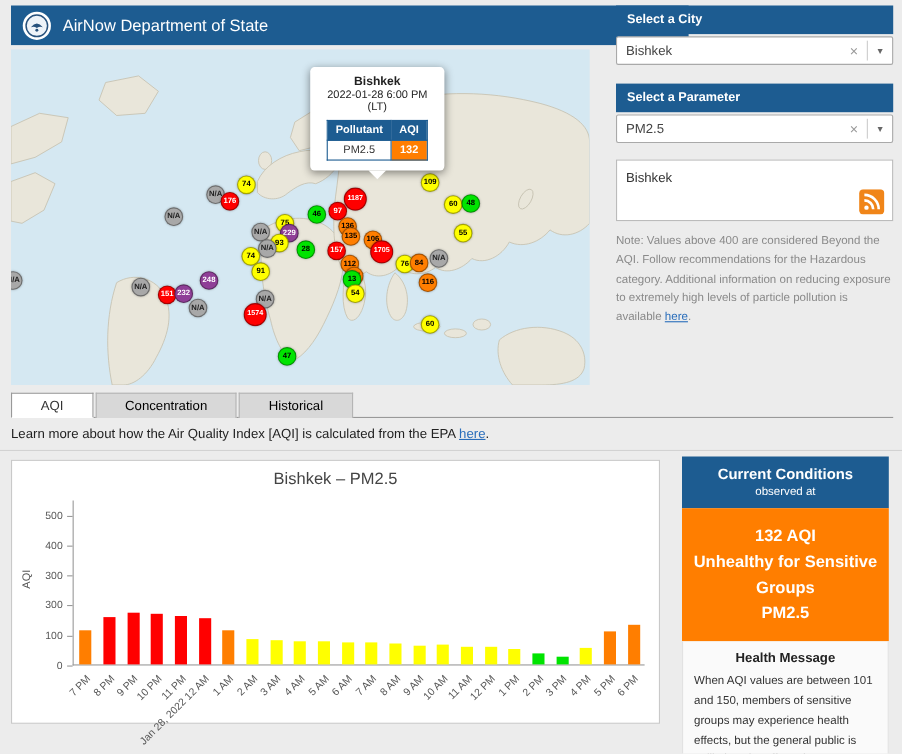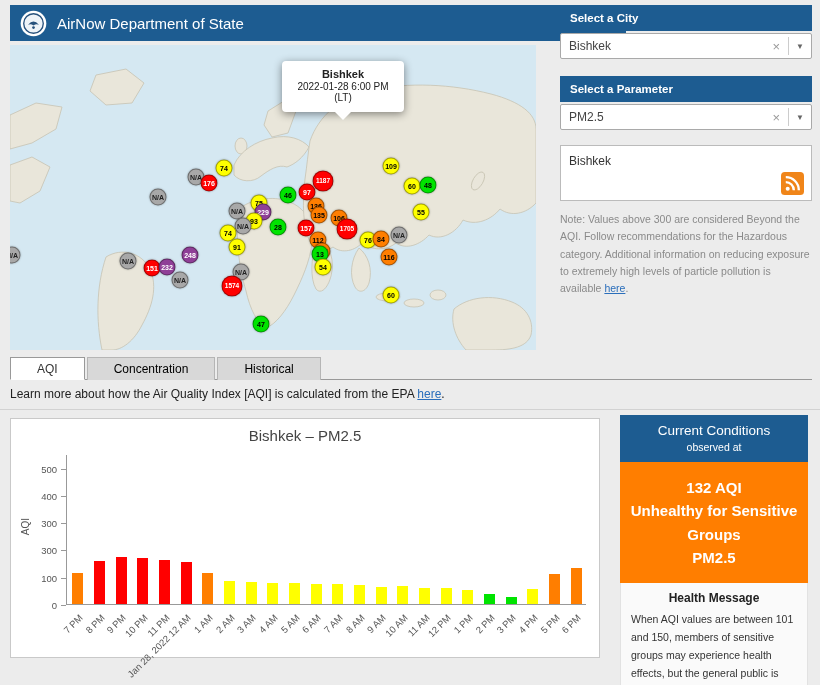--- a/index.html
+++ b/index.html
@@ -79,21 +79,21 @@
   .bar { position:absolute; bottom:0; width:11px; }
   .ytick { position:absolute; left:14px; width:32px; text-align:right;
     font-size:9.5px; color:#555; }
   .ytick-mark { position:absolute; left:50px; width:5px; height:1px; background:#999; }
   .xlabel { position:absolute; width:110px; text-align:right; font-size:9.5px;
     color:#555; white-space:nowrap; transform-origin:100% 0; transform:rotate(-45deg); }
 
   
   .cond-panel { position:absolute; left:620px; top:415px; width:188px; }
   .cond-header { background:#1d5c91; color:#fff; text-align:center; padding:8px 6px 9px; }
-  .cond-header .l1 { font-size:13.5px; font-weight:normal; }
+  .cond-header .l1 { font-size:13.5px; font-weight:bold; }
   .cond-header .l2 { font-size:10.5px; margin-top:3px; }
   .cond-header .l3 { font-size:12px; font-weight:bold; margin-top:3px; }
   .cond-aqi { color:#fff; text-align:center; font-size:15px; font-weight:bold;
     line-height:1.55; padding:14px 8px; }
   .cond-health { background:#fafafa; border:1px solid #e2e2e2; border-top:none; }
   .cond-health .h-title { font-size:12px; font-weight:bold; color:#222;
     text-align:center; padding:8px 0 2px; }
   .cond-health .h-text { font-size:10.5px; color:#333; line-height:1.7;
     padding:4px 10px 10px; }
 </style>
@@ -134,20 +134,32 @@
         <path d="M444,264 C458,252 482,249 502,257 C517,263 524,276 521,290 C517,302 502,305 482,305 L456,305 C446,294 440,278 444,264 Z"></path>
       </g>
     </svg>
 
     <div class="popup">
       <div class="p-city">Bishkek</div>
       <div class="p-date">
         <span>2022-01-28 6:00 PM</span><br>
         <span>(LT)</span>
       </div>
+      <table>
+        <tbody>
+            <tr>
+          <th>Pollutant</th>
+          <th>AQI</th>
+        </tr>
+        <tr>
+          <td>PM2.5</td>
+          <td class="aqi-val" style="background: rgb(255, 126, 0); color: rgb(255, 255, 255);">132</td>
+        </tr>
+      </tbody>
+        </table>
     </div>
   <div class="marker" style="background: rgb(255, 255, 0); color: rgb(0, 0, 0); left: 214px; top: 123px;">74</div>
       <div class="marker" style="background: rgb(168, 168, 168); color: rgb(34, 34, 34); left: 186px; top: 132px;">N/A</div>
       <div class="marker" style="background: rgb(255, 0, 0); color: rgb(255, 255, 255); left: 199px; top: 138px;">176</div>
       <div class="marker" style="background: rgb(255, 255, 0); color: rgb(0, 0, 0); left: 381px; top: 121px;">109</div>
       <div class="marker" style="background: rgb(168, 168, 168); color: rgb(34, 34, 34); left: 148px; top: 152px;">N/A</div>
       <div class="marker" style="background: rgb(0, 228, 0); color: rgb(0, 0, 0); left: 278px; top: 150px;">46</div>
       <div class="marker big" style="background: rgb(255, 0, 0); color: rgb(255, 255, 255); left: 313px; top: 136px;">1187</div>
       <div class="marker" style="background: rgb(255, 0, 0); color: rgb(255, 255, 255); left: 297px; top: 147px;">97</div>
       <div class="marker" style="background: rgb(255, 255, 0); color: rgb(0, 0, 0); left: 402px; top: 141px;">60</div>
@@ -209,21 +221,21 @@
       <span>Bishkek</span>
       <svg class="rss" viewBox="0 0 24 24">
         <rect width="24" height="24" rx="4" fill="#f08519"></rect>
         <circle cx="7" cy="17.5" r="2.1" fill="#ffffff"></circle>
         <path d="M5 10.6 a8.4 8.4 0 0 1 8.4 8.4" stroke="#ffffff" stroke-width="2.5" fill="none"></path>
         <path d="M5 5.4 a13.6 13.6 0 0 1 13.6 13.6" stroke="#ffffff" stroke-width="2.5" fill="none"></path>
       </svg>
     </div>
 
     <div class="note">
-      <span>Note: Values above 300 are considered Beyond the AQI. Follow recommendations for the Hazardous category. Additional information on reducing exposure to extremely high levels of particle pollution is available </span><a>here</a><span>.</span>
+      <span>Note: Values above 400 are considered Beyond the AQI. Follow recommendations for the Hazardous category. Additional information on reducing exposure to extremely high levels of particle pollution is available </span><a>here</a><span>.</span>
     </div>
   </div>
 
   <div class="tab-strip">
     <div class="tab active">AQI</div>
     <div class="tab">Concentration</div>
     <div class="tab">Historical</div>
   </div>
 
   <div class="learn">

